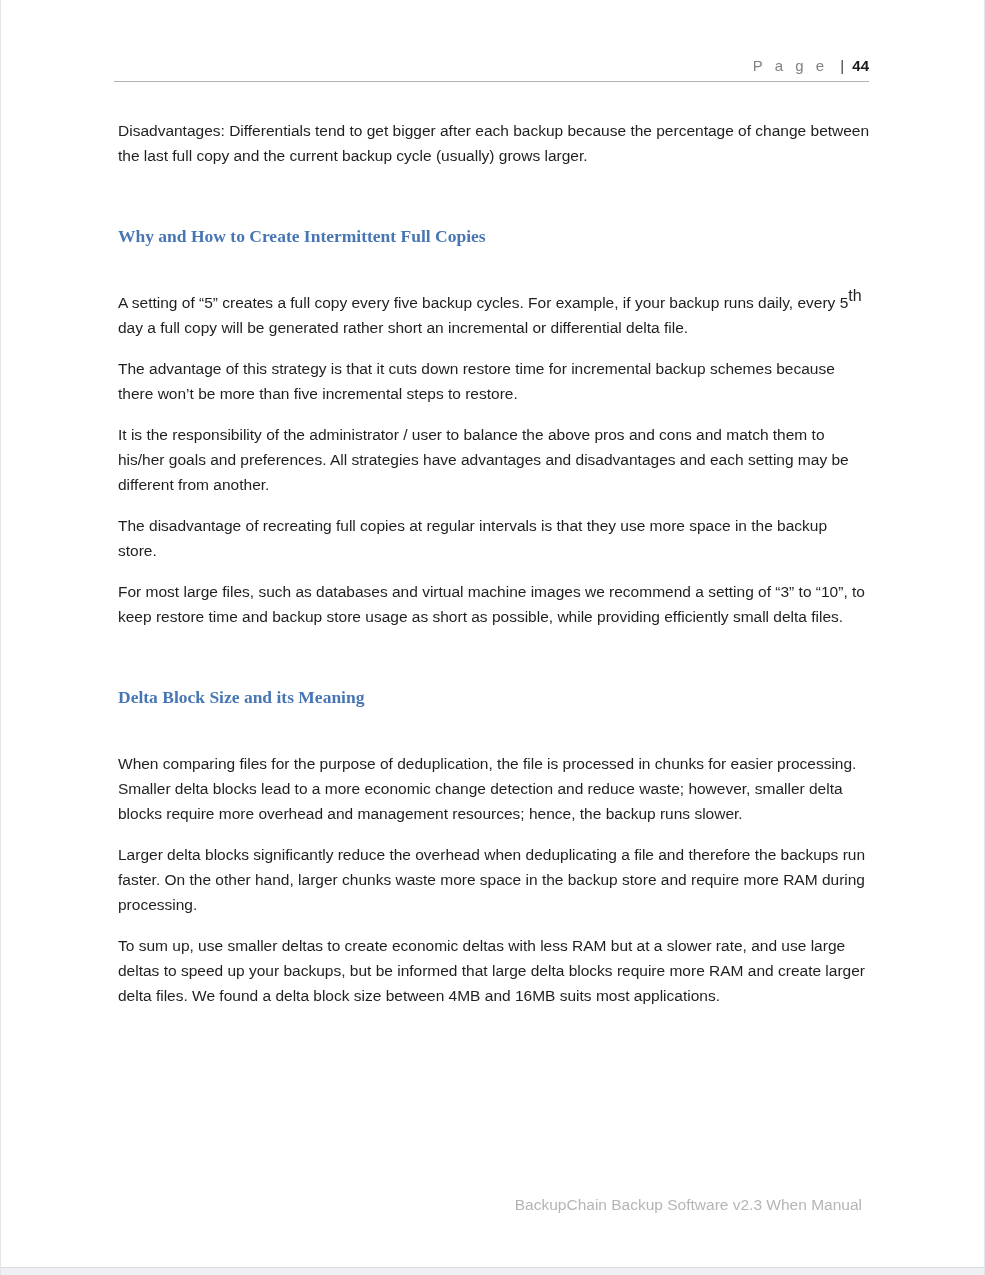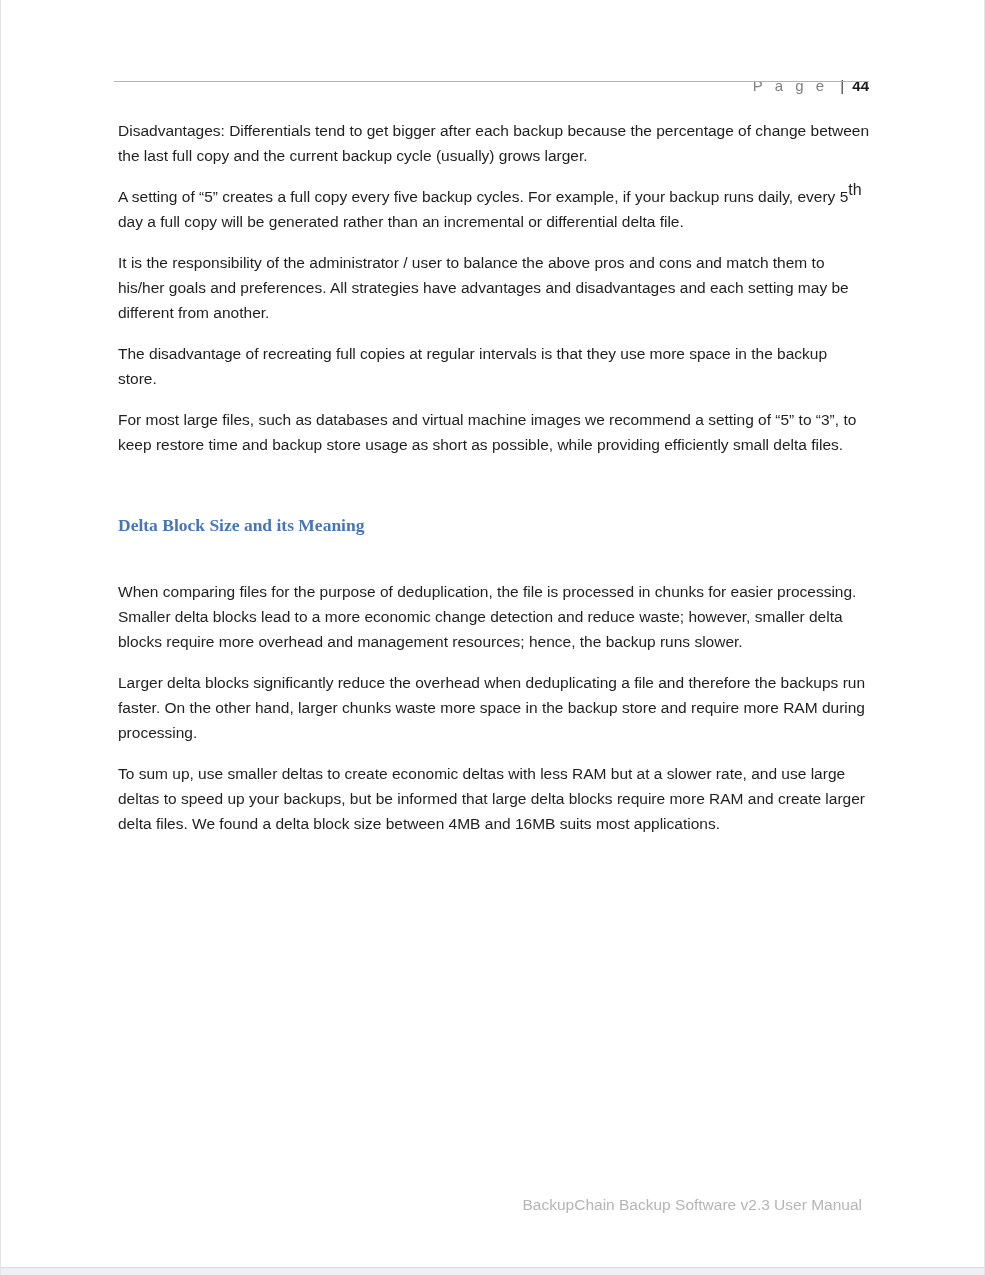--- a/index.html
+++ b/index.html
@@ -14,21 +14,20 @@
     font-family: "Liberation Sans", sans-serif;
     color: #1f1f1f;
     overflow: hidden;
   }
   .page-header {
     position: absolute;
     top: 57px;
     right: 115px;
     font-size: 15px;
     color: #7f7f7f;
-    margin-top: 20px;
   }
   .page-header .pg-label { letter-spacing: 4px; color: #808080; }
   .page-header .pg-divider { color: #404040; margin: 0 4px 0 8px; }
   .page-header .pg-number { color: #1a1a1a; font-weight: bold; letter-spacing: 0; }
   .header-rule {
     position: absolute;
     top: 81px;
     left: 113px;
     right: 115px;
     height: 0;
@@ -86,39 +85,41 @@
     <span class="pg-label">P a g e</span>
     <span class="pg-divider">|</span>
     <span class="pg-number">44</span>
   </div>
   <div class="header-rule"></div>
 
   <div class="content">
 
     <p class="para first">Disadvantages: Differentials tend to get bigger after each backup because the percentage of change between the last full copy and the current backup cycle (usually) grows larger.</p>
 
+    <h2 class="section-heading">Why and How to Create Intermittent Full Copies</h2>
 
 
-    <p class="para"><span>A setting of “5” creates a full copy every five backup cycles. For example, if your backup runs daily, every 5</span><sup class="sup">th</sup><span> day a full copy will be generated rather than an incremental or differential delta file.</span></p>
+    <p class="para"><span>A setting of “5” creates a full copy every five backup cycles. For example, if your backup runs daily, every 5</span><sup class="sup">th</sup><span> day a full copy will be generated rather short an incremental or differential delta file.</span></p>
 
+    <p class="para">The advantage of this strategy is that it cuts down restore time for incremental backup schemes because there won’t be more than five incremental steps to restore.</p>
 
 
     <p class="para">It is the responsibility of the administrator / user to balance the above pros and cons and match them to his/her goals and preferences. All strategies have advantages and disadvantages and each setting may be different from another.</p>
 
     <p class="para">The disadvantage of recreating full copies at regular intervals is that they use more space in the backup store.</p>
 
-    <p class="para">For most large files, such as databases and virtual machine images we recommend a setting of “5” to “3”, to keep restore time and backup store usage as short as possible, while providing efficiently small delta files.</p>
+    <p class="para">For most large files, such as databases and virtual machine images we recommend a setting of “3” to “10”, to keep restore time and backup store usage as short as possible, while providing efficiently small delta files.</p>
 
     <h2 class="section-heading">Delta Block Size and its Meaning</h2>
 
     <p class="para">When comparing files for the purpose of deduplication, the file is processed in chunks for easier processing. Smaller delta blocks lead to a more economic change detection and reduce waste; however, smaller delta blocks require more overhead and management resources; hence, the backup runs slower.</p>
 
     <p class="para">Larger delta blocks significantly reduce the overhead when deduplicating a file and therefore the backups run faster. On the other hand, larger chunks waste more space in the backup store and require more RAM during processing.</p>
 
     <p class="para">To sum up, use smaller deltas to create economic deltas with less RAM but at a slower rate, and use large deltas to speed up your backups, but be informed that large delta blocks require more RAM and create larger delta files. We found a delta block size between 4MB and 16MB suits most applications.</p>
 
   </div>
 
-  <div class="footer-text">BackupChain Backup Software v2.3 User Manual</div>
+  <div class="footer-text">BackupChain Backup Software v2.3 When Manual</div>
 
   <div class="page-gap"></div>
 
 </div>
 
 </body></html>

